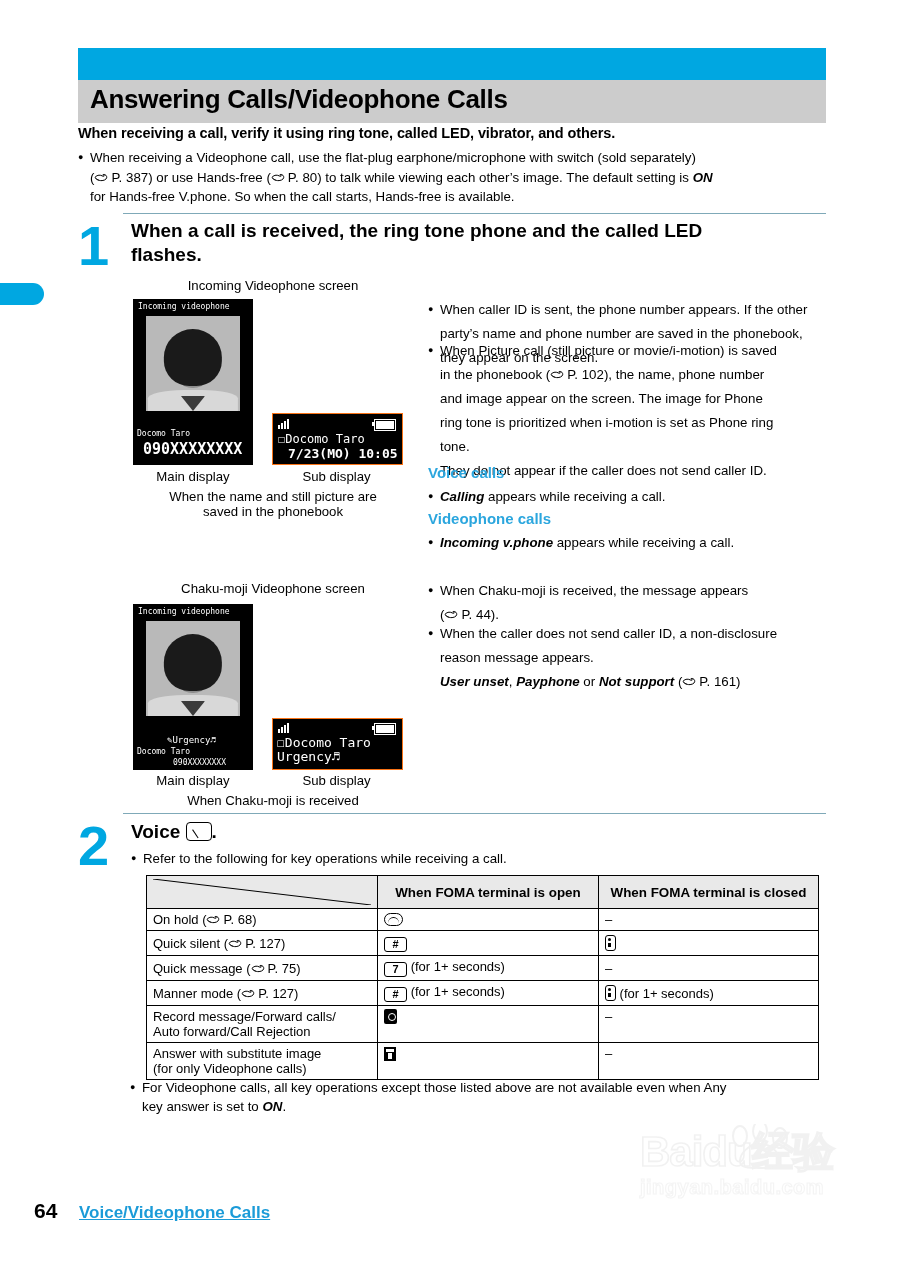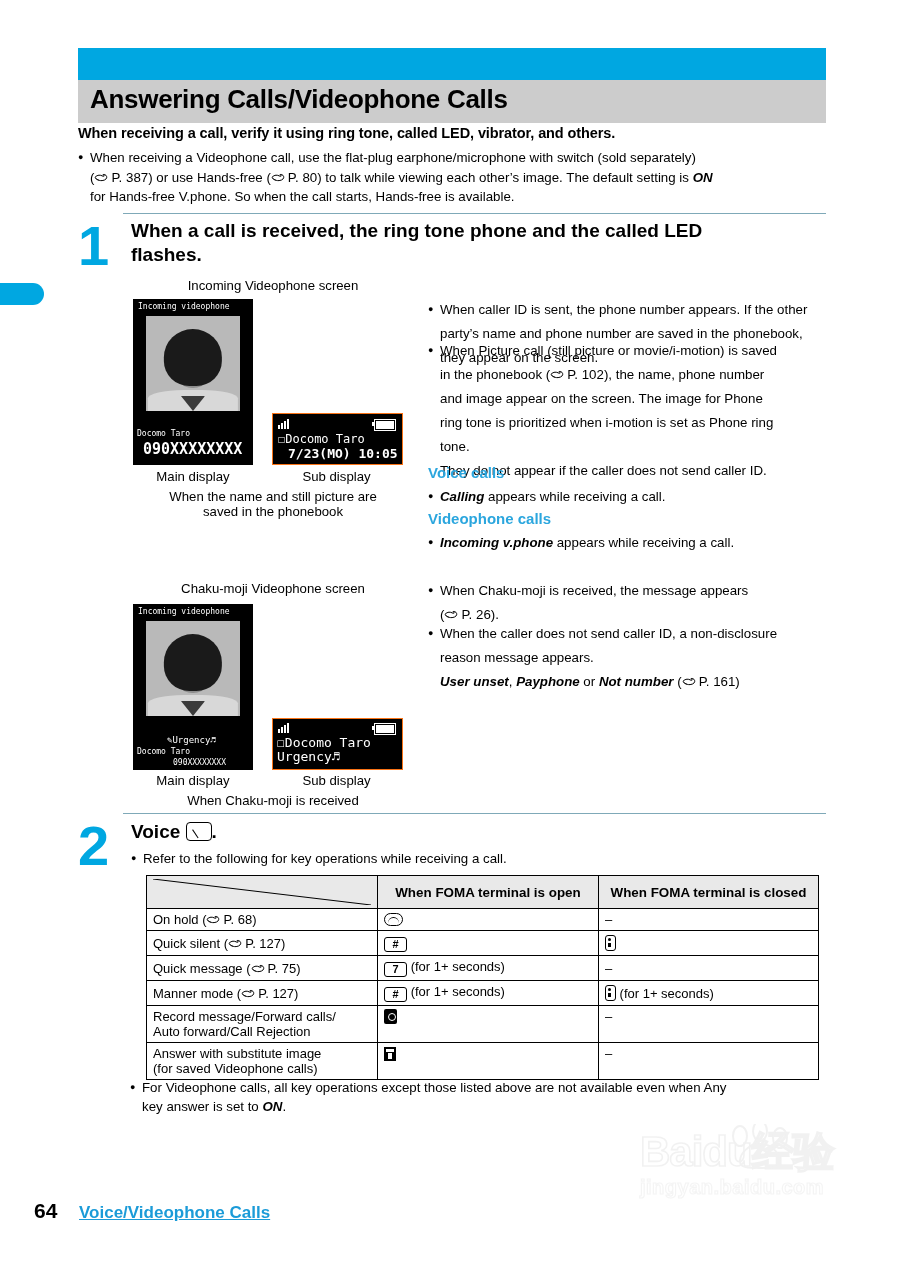--- a/index.html
+++ b/index.html
@@ -311,27 +311,27 @@
   <div class="subhead" style="left:428px;top:510px;">Videophone calls</div>
   <div class="bodytxt" style="left:428px;top:530px;width:400px;">
     <span class="bul dot">●</span><b class="i">Incoming v.phone</b><span> appears while receiving a call.</span>
   </div>
 
   <div class="bodytxt" style="left:428px;top:578px;width:400px;">
     <span class="bul dot">●</span><span>When Chaku-moji is received, the message appears</span>
     <span class="ind"><span>(</span><span class="hand"><svg width="16" height="11" viewBox="0 0 16 11">
             <path d="M1 5.3c1.2-1.3 2.6-2 4-2.1 1.3-.1 2.2.2 3 .6.5.3.9.5 1.4.5.7 0 1-.4.8-.8-.2-.4-.8-.6-1.4-.6.5-.5 1.3-.6 2-.3.9.3 1.5 1 1.8 1.8.3.9.1 1.8-.5 2.5-.9 1-2.4 1.6-4 1.7-2 .2-4-.4-5.4-1.5-.6-.4-1.1-.9-1.7-1.3z" fill="none" stroke="#000" stroke-width="1"></path>
             <path d="M2.2 6.8c.6.6 1.5 1.1 2.5 1.4" fill="none" stroke="#000" stroke-width=".9"></path>
-          </svg></span><span>P. 26).</span></span>
+          </svg></span><span>P. 44).</span></span>
   </div>
 
   <div class="bodytxt" style="left:428px;top:621px;width:405px;">
     <span class="bul dot">●</span><span>When the caller does not send caller ID, a non-disclosure</span>
     <span class="ind">reason message appears.</span>
-    <span class="ind"><b class="i">User unset</b><span>, </span><b class="i">Payphone</b><span> or </span><b class="i">Not number</b><span> (</span><span class="hand"><svg width="16" height="11" viewBox="0 0 16 11">
+    <span class="ind"><b class="i">User unset</b><span>, </span><b class="i">Payphone</b><span> or </span><b class="i">Not support</b><span> (</span><span class="hand"><svg width="16" height="11" viewBox="0 0 16 11">
             <path d="M1 5.3c1.2-1.3 2.6-2 4-2.1 1.3-.1 2.2.2 3 .6.5.3.9.5 1.4.5.7 0 1-.4.8-.8-.2-.4-.8-.6-1.4-.6.5-.5 1.3-.6 2-.3.9.3 1.5 1 1.8 1.8.3.9.1 1.8-.5 2.5-.9 1-2.4 1.6-4 1.7-2 .2-4-.4-5.4-1.5-.6-.4-1.1-.9-1.7-1.3z" fill="none" stroke="#000" stroke-width="1"></path>
             <path d="M2.2 6.8c.6.6 1.5 1.1 2.5 1.4" fill="none" stroke="#000" stroke-width=".9"></path>
           </svg></span><span>P. 161)</span></span>
   </div>
 
   <div class="rule" style="left:123px;top:813px;width:703px;"></div>
   <div class="stepnum" style="left:78px;top:818px;">2</div>
   <div class="stephead" style="left:131px;top:820px;">
     <span>Voice</span>
     <span class="presskey"></span><span>.</span>
@@ -388,21 +388,21 @@
       <td><span class="keyside"></span> <span>(for 1+ seconds)</span></td>
     </tr>
 
     <tr>
       <td><span>Record message/Forward calls/</span><br><span>Auto forward/Call Rejection</span></td>
       <td style="vertical-align:top;"><span class="keycam"></span></td>
       <td class="dash" style="vertical-align:top;">–</td>
     </tr>
 
     <tr>
-      <td><span>Answer with substitute image</span><br><span>(for saved Videophone calls)</span></td>
+      <td><span>Answer with substitute image</span><br><span>(for only Videophone calls)</span></td>
       <td style="vertical-align:top;"><span class="keyblk"></span></td>
       <td class="dash" style="vertical-align:top;">–</td>
     </tr>
   </tbody>
     </table>
 
   <div class="footnote">
     <span class="bul dot">●</span><span>For Videophone calls, all key operations except those listed above are not available even when Any</span>
     <span class="ind"><span>key answer is set to </span><b><i>ON</i></b><span>.</span></span>
   </div>

